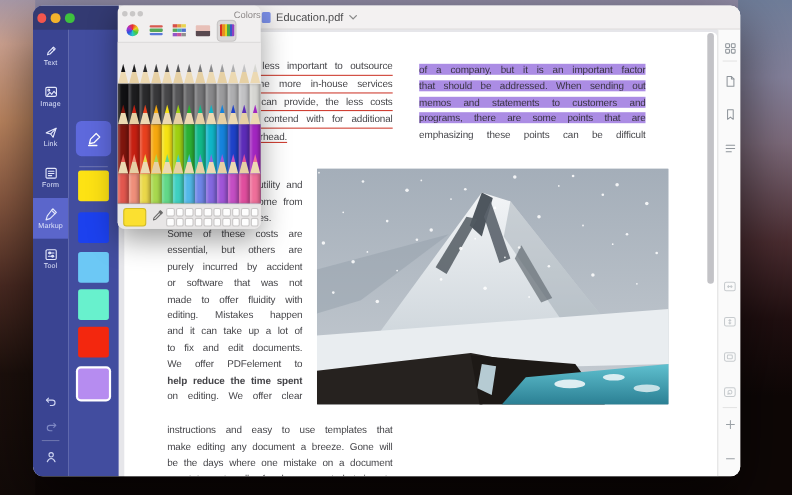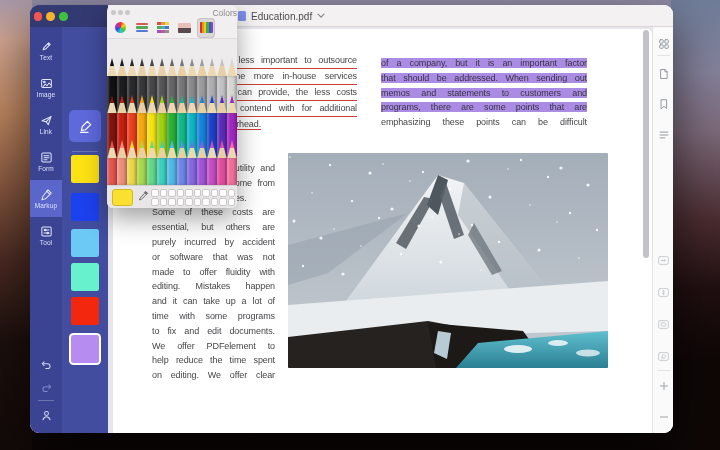--- a/index.html
+++ b/index.html
@@ -268,25 +268,30 @@
             <div class="dline" style="height: 14.8px; line-height: 14.8px;">and expenses like utility and</div>
             <div class="dline" style="height: 14.8px; line-height: 14.8px;">rent, while others come from</div>
             <div class="dline nj" style="height: 14.8px; line-height: 14.8px;">several outside sources.</div>
             <div class="dline" style="height: 14.8px; line-height: 14.8px;">Some of these costs are</div>
             <div class="dline" style="height: 14.8px; line-height: 14.8px;">essential, but others are</div>
             <div class="dline" style="height: 14.8px; line-height: 14.8px;">purely incurred by accident</div>
             <div class="dline" style="height: 14.8px; line-height: 14.8px;">or software that was not</div>
             <div class="dline" style="height: 14.8px; line-height: 14.8px;">made to offer fluidity with</div>
             <div class="dline" style="height: 14.8px; line-height: 14.8px;">editing. Mistakes happen</div>
             <div class="dline" style="height: 14.8px; line-height: 14.8px;">and it can take up a lot of</div>
-            <div class="dline" style="height: 14.8px; line-height: 14.8px;">time with some programs</div>
             <div class="dline" style="height: 14.8px; line-height: 14.8px;">to fix and edit documents.</div>
             <div class="dline" style="height: 14.8px; line-height: 14.8px;">We offer PDFelement to</div>
-            <div class="dline" style="height: 14.8px; line-height: 14.8px;">help reduce the time spent</div>
+            <div class="dline" style="height: 14.8px; line-height: 14.8px; font-weight: bold;">help reduce the time spent</div>
             <div class="dline" style="height: 14.8px; line-height: 14.8px;">on editing. We offer clear</div>
+          </div>
+          <div style="position: absolute; left: 39px; top: 355px; width: 205px;">
+            <div class="dline" style="height: 14.8px; line-height: 14.8px;">instructions and easy to use templates that</div>
+            <div class="dline" style="height: 14.8px; line-height: 14.8px;">make editing any document a breeze. Gone will</div>
+            <div class="dline" style="height: 14.8px; line-height: 14.8px;">be the days where one mistake on a document</div>
+            <div class="dline" style="height: 14.8px; line-height: 14.8px;">or statement calls for hours wasted trying to</div>
           </div>
           <div style="position: absolute; left: 268px; top: 27px; width: 206px;">
             <div class="dline" style="height: 14.8px; line-height: 14.8px;"><span class="hl">of a company, but it is an important factor</span></div>
             <div class="dline" style="height: 14.8px; line-height: 14.8px;"><span class="hl">that should be addressed. When sending out</span></div>
             <div class="dline" style="height: 14.8px; line-height: 14.8px;"><span class="hl">memos and statements to customers and</span></div>
             <div class="dline" style="height: 14.8px; line-height: 14.8px;"><span class="hl">programs, there are some points that are</span></div>
             <div class="dline" style="height: 14.8px; line-height: 14.8px;">emphasizing these points can be difficult</div>
           </div>
         </div>
       <div class="scroll-thumb"></div>

